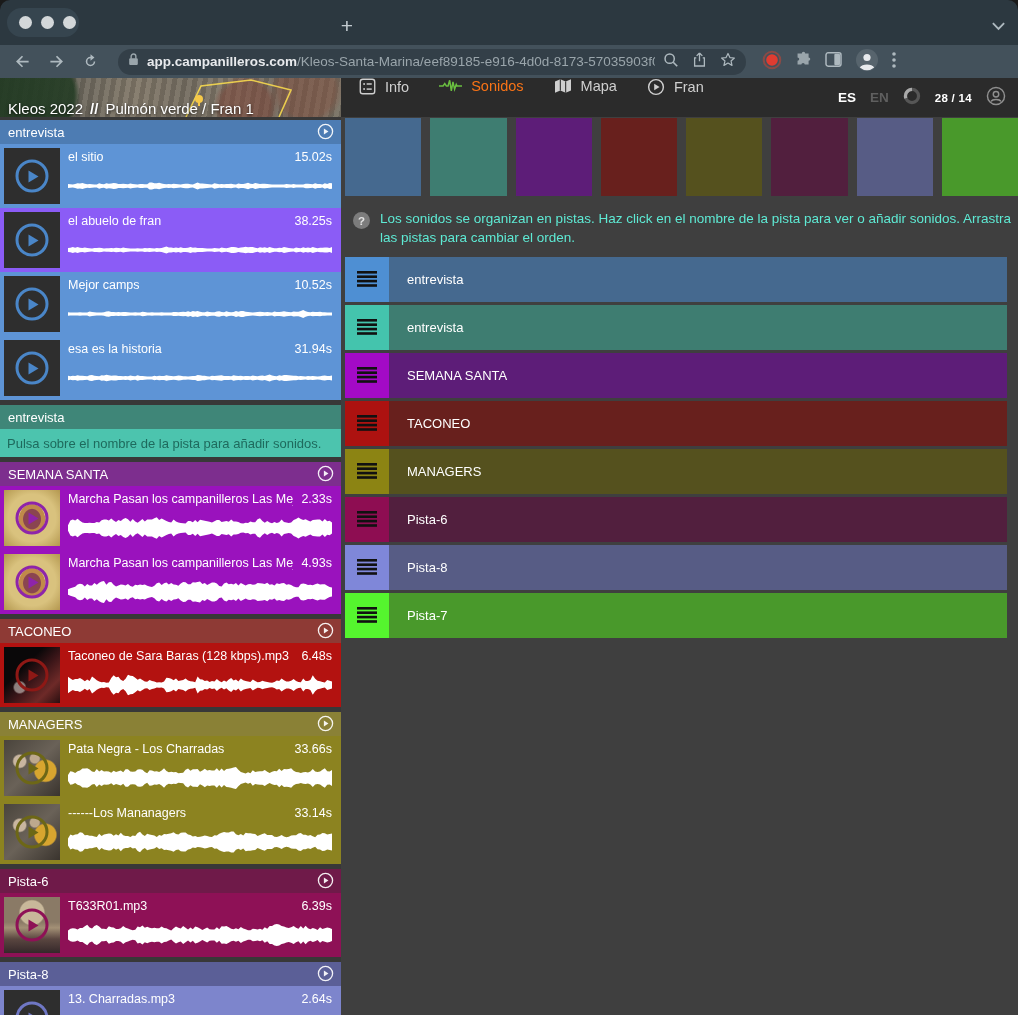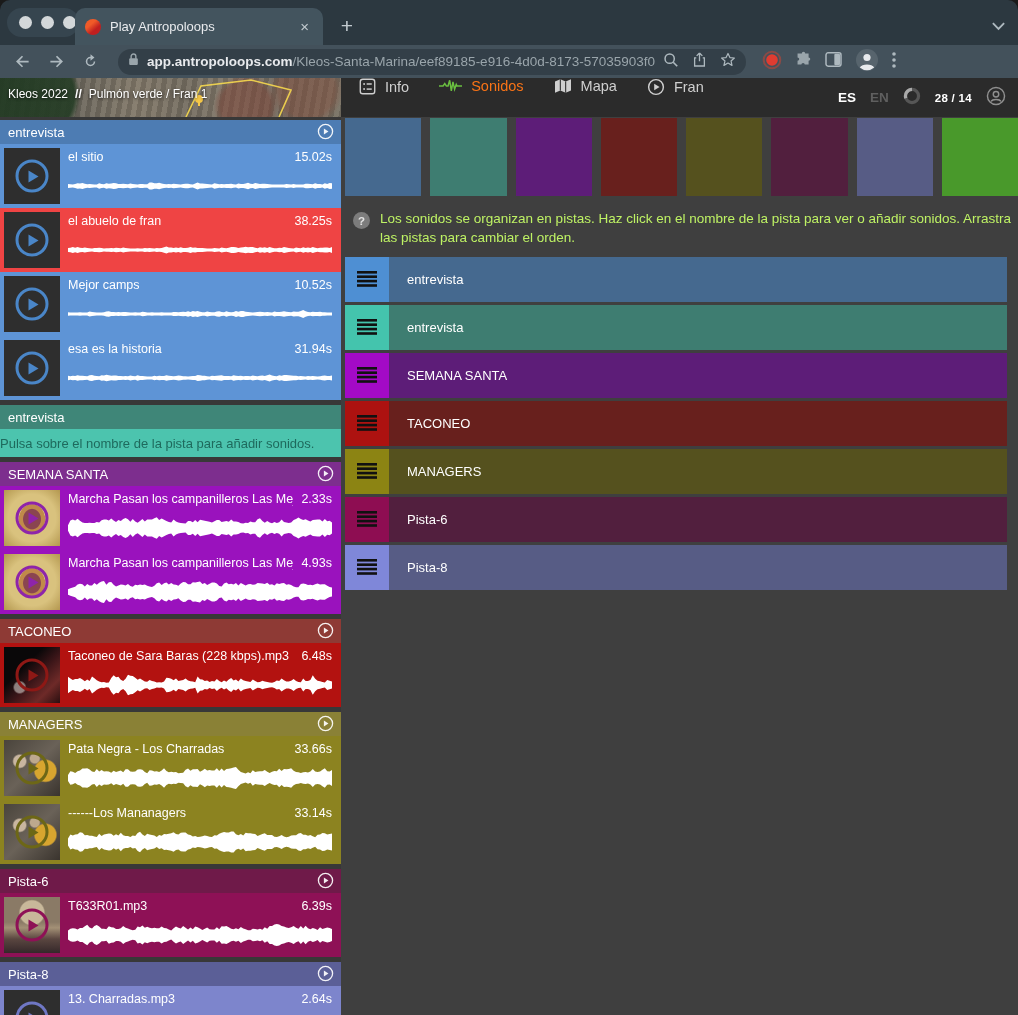--- a/index.html
+++ b/index.html
@@ -29,21 +29,21 @@
   
   .app-header{height:39px;display:flex;flex:none;background:#2b2b2b;}
   .banner{width:341px;flex:none;position:relative;overflow:hidden;
     background:
       linear-gradient(rgba(15,15,15,.22),rgba(15,15,15,.22)),
       radial-gradient(circle at 10% 45%, rgba(44,74,44,.9) 0 13%, rgba(44,74,44,0) 15%),
       radial-gradient(circle at 72% 72%, rgba(152,82,66,.55) 0 10%, transparent 13%),
       radial-gradient(circle at 90% 30%, rgba(165,100,78,.5) 0 9%, transparent 12%),
       repeating-linear-gradient(100deg, rgba(0,0,0,.13) 0 5px, rgba(255,255,255,.05) 5px 10px),
       linear-gradient(90deg,#3e4a3a 0%,#55604c 10%,#8d8678 24%,#a69a86 40%,#968c7c 55%,#a89c89 70%,#8f8375 84%,#99917f 100%);}
-  .banner-title{position:absolute;left:8px;top:9px;color:#fff;font-size:12px;white-space:nowrap;
+  .banner-title{position:absolute;left:8px;top:22px;color:#fff;font-size:15px;white-space:nowrap;
     text-shadow:0 1px 3px rgba(0,0,0,.75);}
   .banner-title .sep{margin:0 7px;font-weight:700;}
   .banner-overlay{position:absolute;right:0;top:0;}
   .app-nav{flex:1;display:flex;align-items:flex-start;padding-left:18px;gap:30px;}
   .nav-item{display:flex;align-items:center;gap:9px;color:#cfcfcf;font-size:14.5px;cursor:pointer;}
   .nav-icon{display:flex;align-items:center;}
   .app-header-right{display:flex;align-items:center;gap:14px;padding-right:12px;}
   .lang{font-size:13.5px;font-weight:700;}
   .lang.on{color:#fff;text-align:right;} .lang.off{color:#5f5f5f;}
   .counter{color:#fff;font-size:11.5px;font-weight:700;letter-spacing:.3px;}
@@ -72,50 +72,45 @@
       linear-gradient(180deg,#8a7a66 0 45%,#a39076 55%,#5a4640 75%,#35282a);}
   .clip-play{position:absolute;left:50%;top:50%;transform:translate(-50%,-50%);width:33px;height:33px;border-radius:50%;
     border:3.5px solid var(--ring);display:flex;align-items:center;justify-content:center;box-sizing:border-box;}
   .clip-play::after{content:"";border-left:10px solid var(--ring);border-top:6px solid transparent;border-bottom:6px solid transparent;margin-left:3px;}
   .clip-meta{position:absolute;left:68px;right:9px;top:6px;display:flex;justify-content:space-between;
     color:#fff;font-size:12.5px;}
   .clip-name{white-space:nowrap;overflow:hidden;text-align:right;}
   .clip-dur{flex:none;margin-left:8px;}
   .wave{position:absolute;left:68px;right:9px;top:26px;height:32px;}
   .wave svg{width:100%;height:100%;display:block;}
-  .hint{height:28px;display:flex;align-items:center;padding:0 0;font-size:13px;}
+  .hint{height:28px;display:flex;align-items:center;padding:0 7px;font-size:13px;}
   
   .main{flex:1;display:flex;flex-direction:column;overflow:hidden;}
   .swatches{display:flex;gap:9px;margin:1px 0 0 4px;height:78px;flex:none;}
   .swatch{flex:1;}
   .helper{display:flex;margin:14px 0 0 12px;gap:10px;align-items:flex-start;flex:none;}
   .q-icon{width:17px;height:17px;border-radius:50%;background:#7c7c7c;color:#e3e3e3;font-size:11.5px;font-weight:700;
     display:flex;align-items:center;justify-content:center;margin-top:2px;flex:none;}
-  .helper-text{color:#bef264;font-size:13.5px;line-height:1.4;width:640px;}
+  .helper-text{color:#5eead4;font-size:13.5px;line-height:1.4;width:640px;}
   .rows{margin:9px 11px 0 4px;}
   .trow{display:flex;height:45px;margin-bottom:3px;cursor:pointer;}
   .trow .handle{width:44px;flex:none;display:flex;align-items:center;justify-content:center;cursor:grab;}
   .trow .bar{flex:1;display:flex;align-items:center;padding-left:18px;color:#fff;font-size:13px;}
 </style>
 </head>
 <body>
 
 <div class="window">
 
   <div class="tabstrip">
     <div class="traffic">
       <i></i>
       <i></i>
       <i></i>
     </div>
-    <div class="tab">
-      <span class="favicon"></span>
-      <span class="tab-title">Play Antropoloops</span>
-      <span class="tab-close">×</span>
-    </div>
     <div class="newtab">+</div>
     <div class="tab-chevron">
       <svg width="15" height="10" viewBox="0 0 16 10">
           <path d="M2 2 L8 8 L14 2" stroke="#aeb9bf" stroke-width="2" fill="none"></path>
         </svg>
     </div>
   </div>
 
   <div class="toolbar">
     <span class="navbtn">
@@ -132,21 +127,21 @@
       <svg viewBox="0 0 24 24" width="19" height="19">
           <path d="M12 6a6 6 0 1 0 6 6h-2a4 4 0 1 1-4-4v3.2L17 7 12 2.8z" fill="#aeb9bf"></path>
         </svg>
       </span>
     <div class="urlbar">
       <span>
         <svg viewBox="0 0 14 18" width="11" height="15">
             <rect x="1.5" y="7.5" width="11" height="8.5" rx="1.5" fill="#9aa5ab"></rect>
             <path d="M4 8V5a3 3 0 0 1 6 0v3" stroke="#9aa5ab" stroke-width="1.8" fill="none"></path>
           </svg></span>
-      <span class="url-text"><span class="url-domain">app.antropoloops.com</span><span class="url-path">/Kleos-Santa-Marina/eef89185-e916-4d0d-8173-57035903f0b1/clips</span></span>
+      <span class="url-text"><span class="url-domain">app.campanilleros.com</span><span class="url-path">/Kleos-Santa-Marina/eef89185-e916-4d0d-8173-57035903f0b1/clips</span></span>
       <span class="trail">
         <span>
           <svg viewBox="0 0 18 18" width="16" height="16">
               <circle cx="7.5" cy="7.5" r="5.2" fill="none" stroke="#aeb9bf" stroke-width="1.7"></circle>
               <path d="M11.5 11.5 L16 16" stroke="#aeb9bf" stroke-width="1.9"></path>
             </svg></span>
         <span>
           <svg viewBox="0 0 16 20" width="13" height="17">
               <path d="M8 2 L11.5 5.5 M8 2 L4.5 5.5 M8 2 V12" stroke="#aeb9bf" stroke-width="1.6" fill="none"></path>
               <path d="M4 8 H2 V18 H14 V8 H12" stroke="#aeb9bf" stroke-width="1.6" fill="none"></path>
@@ -275,21 +270,21 @@
     <div class="clip-meta">
       <span class="clip-name">el sitio</span>
       <span class="clip-dur">15.02s</span>
     </div>
     <div class="wave">
               <svg viewBox="0 0 265 32" preserveAspectRatio="none">
                 <polygon points="0.0,13.9 2.4,14.2 4.8,14.4 7.2,14.0 9.6,13.3 12.0,13.4 14.5,13.1 16.9,13.8 19.3,14.2 21.7,13.9 24.1,14.2 26.5,14.4 28.9,14.5 31.3,13.3 33.7,13.9 36.1,14.2 38.5,13.2 41.0,13.8 43.4,13.4 45.8,13.1 48.2,13.2 50.6,13.9 53.0,14.0 55.4,13.7 57.8,14.1 60.2,14.3 62.6,13.6 65.0,14.1 67.5,14.3 69.9,14.5 72.3,14.0 74.7,13.9 77.1,14.3 79.5,14.2 81.9,12.6 84.3,12.5 86.7,13.3 89.1,13.2 91.5,12.8 94.0,13.5 96.4,14.0 98.8,14.3 101.2,13.9 103.6,14.2 106.0,13.7 108.4,14.1 110.8,14.3 113.2,14.4 115.6,14.0 118.0,13.7 120.5,13.8 122.9,14.2 125.3,14.4 127.7,13.5 130.1,12.6 132.5,13.6 134.9,13.4 137.3,13.7 139.7,14.1 142.1,14.3 144.5,14.4 147.0,13.3 149.4,13.8 151.8,14.2 154.2,13.9 156.6,14.2 159.0,14.1 161.4,14.1 163.8,13.7 166.2,14.2 168.6,14.4 171.0,13.6 173.5,14.1 175.9,14.1 178.3,13.4 180.7,12.8 183.1,13.7 185.5,14.1 187.9,13.0 190.3,13.6 192.7,14.1 195.1,13.7 197.5,13.8 200.0,14.1 202.4,14.3 204.8,14.4 207.2,14.5 209.6,14.4 212.0,14.4 214.4,14.5 216.8,14.4 219.2,14.1 221.6,14.3 224.0,14.5 226.5,14.1 228.9,14.4 231.3,14.5 233.7,14.5 236.1,14.5 238.5,13.8 240.9,13.8 243.3,14.0 245.7,14.3 248.1,13.3 250.5,13.9 253.0,14.1 255.4,14.4 257.8,13.2 260.2,13.9 262.6,13.1 265.0,13.2 265.0,18.8 262.6,18.9 260.2,18.1 257.8,18.8 255.4,17.6 253.0,17.9 250.5,18.1 248.1,18.7 245.7,17.7 243.3,18.0 240.9,18.2 238.5,18.2 236.1,17.5 233.7,17.5 231.3,17.5 228.9,17.6 226.5,17.9 224.0,17.5 221.6,17.7 219.2,17.9 216.8,17.6 214.4,17.5 212.0,17.6 209.6,17.6 207.2,17.5 204.8,17.6 202.4,17.7 200.0,17.9 197.5,18.2 195.1,18.3 192.7,17.9 190.3,18.4 187.9,19.0 185.5,17.9 183.1,18.3 180.7,19.2 178.3,18.6 175.9,17.9 173.5,17.9 171.0,18.4 168.6,17.6 166.2,17.8 163.8,18.3 161.4,17.9 159.0,17.9 156.6,17.8 154.2,18.1 151.8,17.8 149.4,18.2 147.0,18.7 144.5,17.6 142.1,17.7 139.7,17.9 137.3,18.3 134.9,18.6 132.5,18.4 130.1,19.4 127.7,18.5 125.3,17.6 122.9,17.8 120.5,18.2 118.0,18.3 115.6,18.0 113.2,17.6 110.8,17.7 108.4,17.9 106.0,18.3 103.6,17.8 101.2,18.1 98.8,17.7 96.4,18.0 94.0,18.5 91.5,19.2 89.1,18.8 86.7,18.7 84.3,19.5 81.9,19.4 79.5,17.8 77.1,17.7 74.7,18.1 72.3,18.0 69.9,17.5 67.5,17.7 65.0,17.9 62.6,18.4 60.2,17.7 57.8,17.9 55.4,18.3 53.0,18.0 50.6,18.1 48.2,18.8 45.8,18.9 43.4,18.6 41.0,18.2 38.5,18.8 36.1,17.8 33.7,18.1 31.3,18.7 28.9,17.5 26.5,17.6 24.1,17.8 21.7,18.1 19.3,17.8 16.9,18.2 14.5,18.9 12.0,18.6 9.6,18.7 7.2,18.0 4.8,17.6 2.4,17.8 0.0,18.1" fill="#ffffff"></polygon>
               </svg>
             </div>
   </div>
-          <div class="clip" style="background: #ef4444;">
+          <div class="clip" style="background: #8b5cf6;">
     <div class="thumb thumb-dark">
       <span class="clip-play" style="--ring: #4a86c8;"></span>
     </div>
     <div class="clip-meta">
       <span class="clip-name">el abuelo de fran</span>
       <span class="clip-dur">38.25s</span>
     </div>
     <div class="wave">
               <svg viewBox="0 0 265 32" preserveAspectRatio="none">
                 <polygon points="0.0,14.0 2.4,13.7 4.8,13.1 7.2,13.7 9.6,13.1 12.0,13.8 14.5,14.1 16.9,13.6 19.3,14.0 21.7,14.3 24.1,14.4 26.5,13.9 28.9,14.1 31.3,13.7 33.7,14.1 36.1,14.4 38.5,14.2 41.0,14.2 43.4,14.0 45.8,14.2 48.2,13.7 50.6,14.0 53.0,14.3 55.4,13.6 57.8,14.0 60.2,14.3 62.6,14.4 65.0,14.5 67.5,14.4 69.9,14.2 72.3,14.4 74.7,14.4 77.1,14.0 79.5,14.2 81.9,14.1 84.3,14.2 86.7,14.4 89.1,13.9 91.5,14.2 94.0,14.1 96.4,13.2 98.8,12.6 101.2,13.6 103.6,13.6 106.0,14.1 108.4,13.4 110.8,14.0 113.2,13.3 115.6,13.9 118.0,14.1 120.5,13.8 122.9,13.0 125.3,13.7 127.7,13.5 130.1,14.0 132.5,13.9 134.9,13.9 137.3,14.2 139.7,14.4 142.1,14.5 144.5,14.5 147.0,14.0 149.4,14.3 151.8,14.4 154.2,13.5 156.6,14.0 159.0,14.3 161.4,13.7 163.8,13.1 166.2,13.0 168.6,13.3 171.0,13.9 173.5,13.6 175.9,13.2 178.3,12.8 180.7,13.2 183.1,12.9 185.5,13.0 187.9,13.8 190.3,14.2 192.7,13.3 195.1,13.8 197.5,13.2 200.0,13.9 202.4,13.1 204.8,13.8 207.2,14.2 209.6,14.2 212.0,13.7 214.4,14.1 216.8,13.1 219.2,13.6 221.6,14.0 224.0,14.3 226.5,14.4 228.9,13.6 231.3,13.9 233.7,14.3 236.1,13.3 238.5,13.9 240.9,13.4 243.3,13.9 245.7,13.0 248.1,13.7 250.5,14.2 253.0,13.8 255.4,13.8 257.8,13.6 260.2,13.4 262.6,14.0 265.0,13.1 265.0,18.9 262.6,18.0 260.2,18.6 257.8,18.4 255.4,18.2 253.0,18.2 250.5,17.8 248.1,18.3 245.7,19.0 243.3,18.1 240.9,18.6 238.5,18.1 236.1,18.7 233.7,17.7 231.3,18.1 228.9,18.4 226.5,17.6 224.0,17.7 221.6,18.0 219.2,18.4 216.8,18.9 214.4,17.9 212.0,18.3 209.6,17.8 207.2,17.8 204.8,18.2 202.4,18.9 200.0,18.1 197.5,18.8 195.1,18.2 192.7,18.7 190.3,17.8 187.9,18.2 185.5,19.0 183.1,19.1 180.7,18.8 178.3,19.2 175.9,18.8 173.5,18.4 171.0,18.1 168.6,18.7 166.2,19.0 163.8,18.9 161.4,18.3 159.0,17.7 156.6,18.0 154.2,18.5 151.8,17.6 149.4,17.7 147.0,18.0 144.5,17.5 142.1,17.5 139.7,17.6 137.3,17.8 134.9,18.1 132.5,18.1 130.1,18.0 127.7,18.5 125.3,18.3 122.9,19.0 120.5,18.2 118.0,17.9 115.6,18.1 113.2,18.7 110.8,18.0 108.4,18.6 106.0,17.9 103.6,18.4 101.2,18.4 98.8,19.4 96.4,18.8 94.0,17.9 91.5,17.8 89.1,18.1 86.7,17.6 84.3,17.8 81.9,17.9 79.5,17.8 77.1,18.0 74.7,17.6 72.3,17.6 69.9,17.8 67.5,17.6 65.0,17.5 62.6,17.6 60.2,17.7 57.8,18.0 55.4,18.4 53.0,17.7 50.6,18.0 48.2,18.3 45.8,17.8 43.4,18.0 41.0,17.8 38.5,17.8 36.1,17.6 33.7,17.9 31.3,18.3 28.9,17.9 26.5,18.1 24.1,17.6 21.7,17.7 19.3,18.0 16.9,18.4 14.5,17.9 12.0,18.2 9.6,18.9 7.2,18.3 4.8,18.9 2.4,18.3 0.0,18.0" fill="#ffffff"></polygon>
@@ -379,21 +374,21 @@
                 <circle cx="9" cy="9" r="7.5" fill="none" stroke="rgba(255,255,255,.92)" stroke-width="1.4"></circle>
                 <path d="M7.3 5.9 L12.1 9 7.3 12.1 Z" fill="rgba(255,255,255,.92)"></path>
               </svg>
       </span>
     </div>
   <div class="clip" style="background: rgb(179, 18, 16);">
     <div class="thumb thumb-flamenco">
       <span class="clip-play" style="--ring: #8e1815;"></span>
     </div>
     <div class="clip-meta">
-      <span class="clip-name">Taconeo de Sara Baras (228 kbps).mp3</span>
+      <span class="clip-name">Taconeo de Sara Baras (128 kbps).mp3</span>
       <span class="clip-dur">6.48s</span>
     </div>
     <div class="wave">
               <svg viewBox="0 0 265 32" preserveAspectRatio="none">
                 <polygon points="0.0,7.8 2.4,9.4 4.8,11.0 7.2,9.9 9.6,10.0 12.0,9.0 14.5,10.4 16.9,12.2 19.3,10.5 21.7,11.9 24.1,7.5 26.5,9.3 28.9,11.2 31.3,12.6 33.7,13.2 36.1,12.9 38.5,13.7 41.0,13.4 43.4,9.0 45.8,6.2 48.2,8.3 50.6,7.8 53.0,10.7 55.4,12.1 57.8,9.8 60.2,5.7 62.6,6.8 65.0,6.9 67.5,8.7 69.9,10.8 72.3,9.6 74.7,10.9 77.1,12.5 79.5,12.7 81.9,10.9 84.3,11.9 86.7,12.5 89.1,13.4 91.5,13.2 94.0,13.4 96.4,12.4 98.8,8.7 101.2,8.9 103.6,9.7 106.0,11.3 108.4,9.6 110.8,11.9 113.2,11.4 115.6,10.9 118.0,9.6 120.5,11.6 122.9,12.3 125.3,12.5 127.7,13.2 130.1,7.4 132.5,10.3 134.9,10.6 137.3,12.0 139.7,11.4 142.1,12.9 144.5,12.1 147.0,12.5 149.4,9.9 151.8,12.1 154.2,13.2 156.6,11.5 159.0,12.7 161.4,10.4 163.8,9.0 166.2,11.4 168.6,10.5 171.0,12.4 173.5,9.5 175.9,11.2 178.3,12.1 180.7,12.6 183.1,12.9 185.5,10.6 187.9,12.0 190.3,13.2 192.7,13.1 195.1,11.8 197.5,12.6 200.0,12.9 202.4,13.5 204.8,13.7 207.2,13.1 209.6,11.5 212.0,12.1 214.4,9.6 216.8,11.2 219.2,12.4 221.6,12.5 224.0,11.8 226.5,10.0 228.9,12.1 231.3,13.1 233.7,13.3 236.1,9.5 238.5,12.0 240.9,11.9 243.3,11.1 245.7,6.3 248.1,9.8 250.5,11.7 253.0,12.3 255.4,13.0 257.8,13.4 260.2,10.9 262.6,11.8 265.0,12.4 265.0,19.6 262.6,20.2 260.2,21.1 257.8,18.6 255.4,19.0 253.0,19.7 250.5,20.3 248.1,22.2 245.7,25.7 243.3,20.9 240.9,20.1 238.5,20.0 236.1,22.5 233.7,18.7 231.3,18.9 228.9,19.9 226.5,22.0 224.0,20.2 221.6,19.5 219.2,19.6 216.8,20.8 214.4,22.4 212.0,19.9 209.6,20.5 207.2,18.9 204.8,18.3 202.4,18.5 200.0,19.1 197.5,19.4 195.1,20.2 192.7,18.9 190.3,18.8 187.9,20.0 185.5,21.4 183.1,19.1 180.7,19.4 178.3,19.9 175.9,20.8 173.5,22.5 171.0,19.6 168.6,21.5 166.2,20.6 163.8,23.0 161.4,21.6 159.0,19.3 156.6,20.5 154.2,18.8 151.8,19.9 149.4,22.1 147.0,19.5 144.5,19.9 142.1,19.1 139.7,20.6 137.3,20.0 134.9,21.4 132.5,21.7 130.1,24.6 127.7,18.8 125.3,19.5 122.9,19.7 120.5,20.4 118.0,22.4 115.6,21.1 113.2,20.6 110.8,20.1 108.4,22.4 106.0,20.7 103.6,22.3 101.2,23.1 98.8,23.3 96.4,19.6 94.0,18.6 91.5,18.8 89.1,18.6 86.7,19.5 84.3,20.1 81.9,21.1 79.5,19.3 77.1,19.5 74.7,21.1 72.3,22.4 69.9,21.2 67.5,23.3 65.0,25.1 62.6,25.2 60.2,26.3 57.8,22.2 55.4,19.9 53.0,21.3 50.6,24.2 48.2,23.7 45.8,25.8 43.4,23.0 41.0,18.6 38.5,18.3 36.1,19.1 33.7,18.8 31.3,19.4 28.9,20.8 26.5,22.7 24.1,24.5 21.7,20.1 19.3,21.5 16.9,19.8 14.5,21.6 12.0,23.0 9.6,22.0 7.2,22.1 4.8,21.0 2.4,22.6 0.0,24.3" fill="#ffffff"></polygon>
               </svg>
             </div>
   </div>
         </div>
         <div class="section">
@@ -572,16 +567,27 @@
     <span class="handle" style="background: rgb(127, 135, 217);">
       <svg width="20" height="16">
                 <rect y="0" width="20" height="2.6" fill="#111"></rect>
                 <rect y="4.4" width="20" height="2.6" fill="#111"></rect>
                 <rect y="8.8" width="20" height="2.6" fill="#111"></rect>
                 <rect y="13.2" width="20" height="2.6" fill="#111"></rect>
               </svg>
     </span>
     <span class="bar" style="background: rgb(87, 92, 133);">Pista-8</span>
   </div>
+          <div class="trow">
+    <span class="handle" style="background: rgb(85, 245, 46);">
+      <svg width="20" height="16">
+                <rect y="0" width="20" height="2.6" fill="#111"></rect>
+                <rect y="4.4" width="20" height="2.6" fill="#111"></rect>
+                <rect y="8.8" width="20" height="2.6" fill="#111"></rect>
+                <rect y="13.2" width="20" height="2.6" fill="#111"></rect>
+              </svg>
+    </span>
+    <span class="bar" style="background: rgb(73, 153, 43);">Pista-7</span>
+  </div>
         </div>
     </div>
   </div>
 </div>
 
 </body></html>

